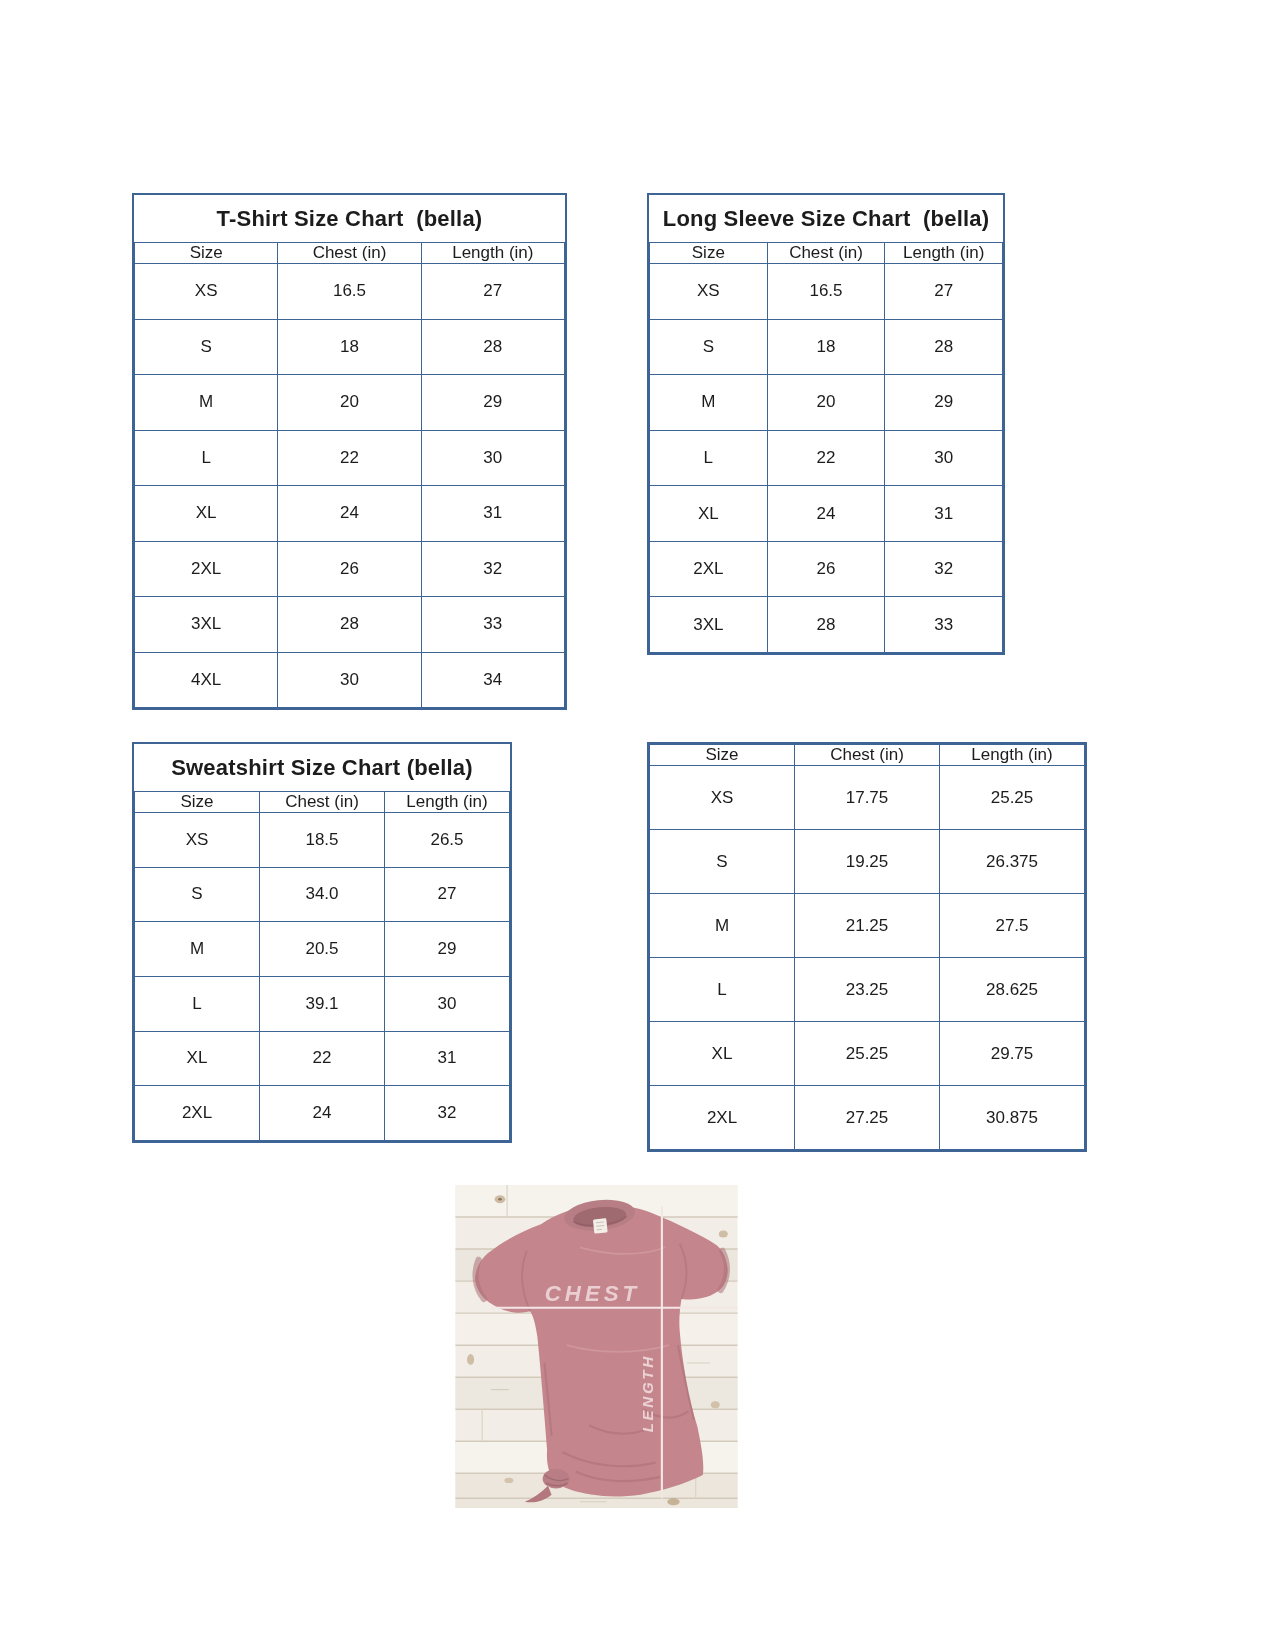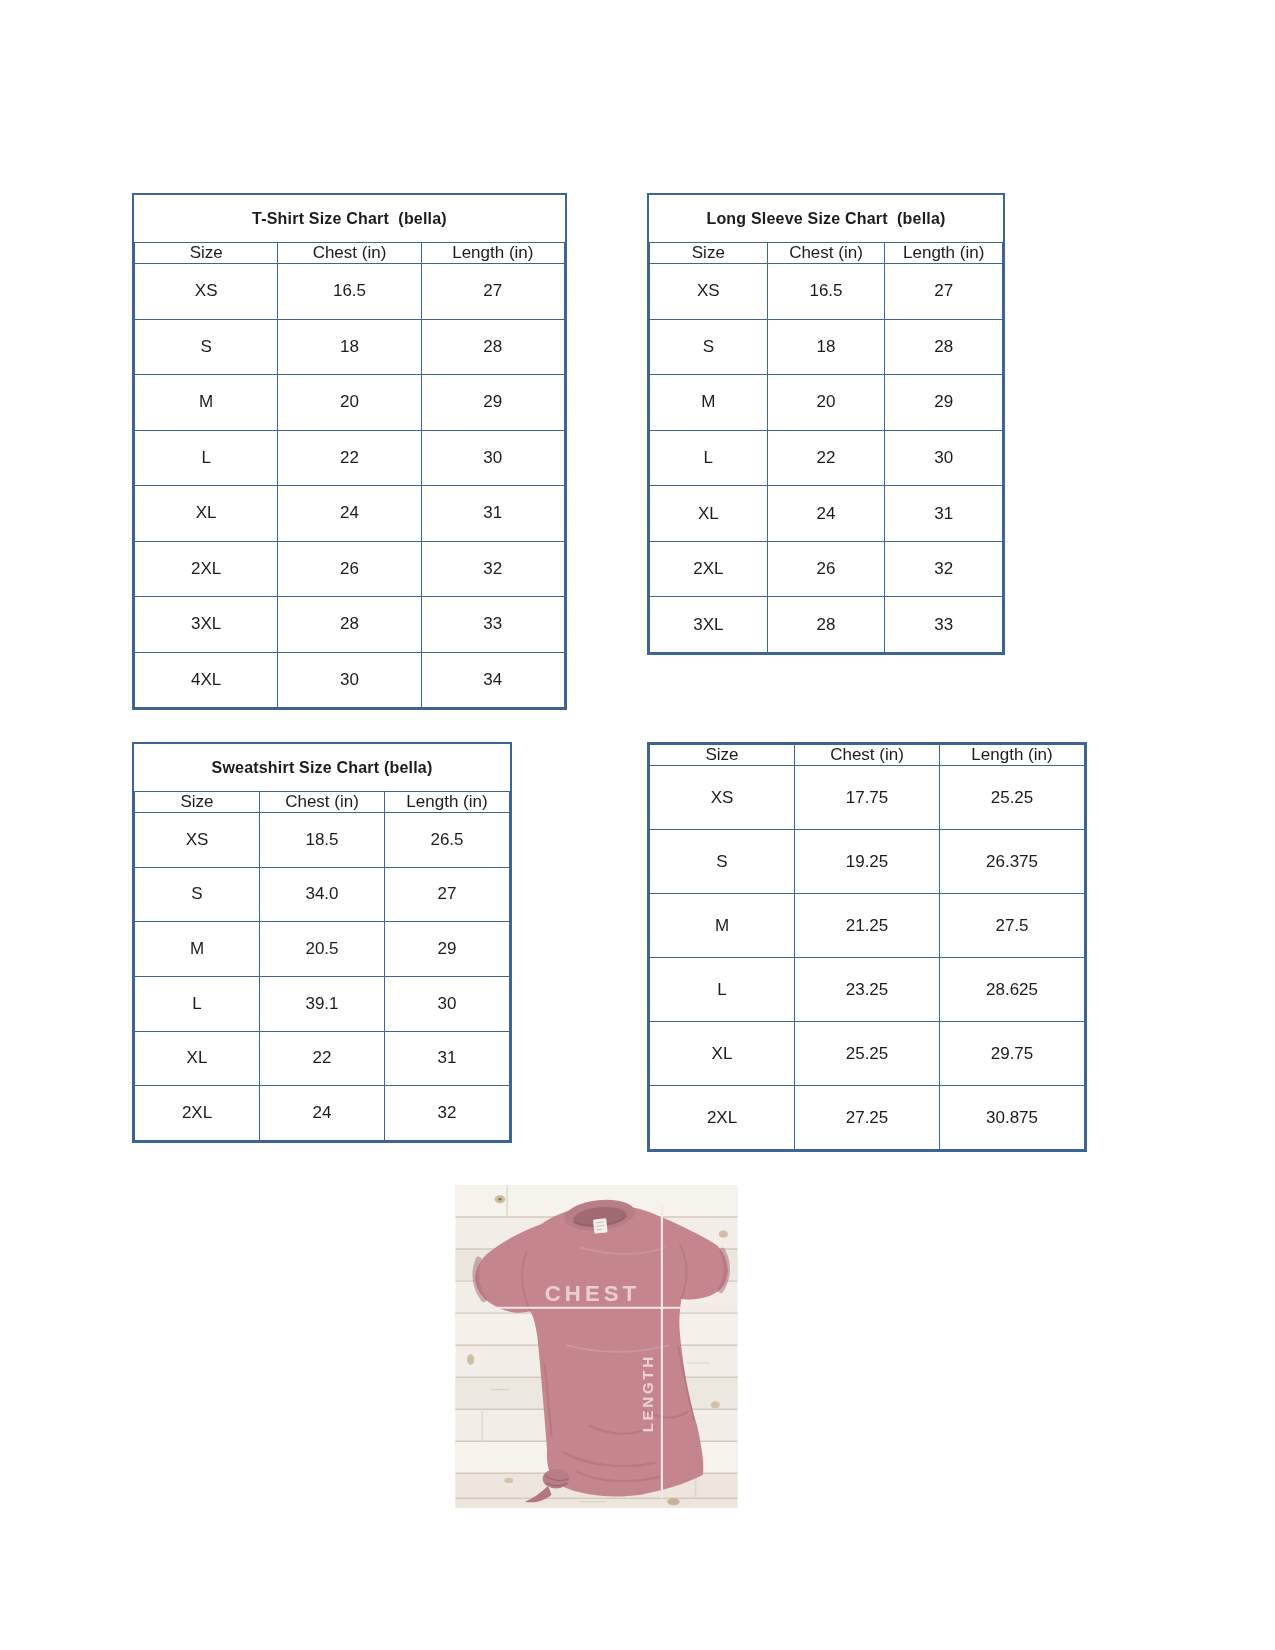--- a/index.html
+++ b/index.html
@@ -6,35 +6,35 @@
   body{
     width:1275px;height:1650px;position:relative;background:#ffffff;
     font-family:"Liberation Sans",sans-serif;color:#1c1c1c;
   }
   .size-table{
     position:absolute;box-sizing:border-box;background:#fff;
     border:2.2px solid #3e6496;display:flex;flex-direction:column;
   }
   .table-title{
     flex:0 0 47px;display:flex;align-items:center;justify-content:center;
-    font-weight:bold;font-size:16px;white-space:pre-wrap;letter-spacing:.2px;
+    font-weight:bold;font-size:22px;white-space:pre-wrap;letter-spacing:.2px;
   }
   .size-table table{
     width:100%;flex:1;border-collapse:collapse;table-layout:fixed;
   }
   .size-table th,.size-table td{
     border:1.5px solid #3e6496;text-align:center;vertical-align:middle;
     font-size:17px;font-weight:normal;padding:0;color:#1c1c1c;
   }
   #table-tshirt    {left:132px;top:193px;width:435px;height:517px;}
   #table-longsleeve{left:647px;top:193px;width:358px;height:462px;}
   #table-sweatshirt{left:132px;top:742px;width:380px;height:401px;}
   #table-hoodie    {left:647px;top:742px;width:440px;height:410px;}
   #size-photo{
-    position:absolute;left:438px;top:1185px;width:317px;height:323px;
+    position:absolute;left:438px;top:1185px;width:317px;height:323px;font-style:italic;
   }
   #size-photo svg{display:block;width:100%;height:100%;}
 </style>
 </head>
 <body>
 
 <div class="size-table" id="table-tshirt">
   <div class="table-title">T-Shirt Size Chart  (bella)</div>
   <table>
     <thead>

